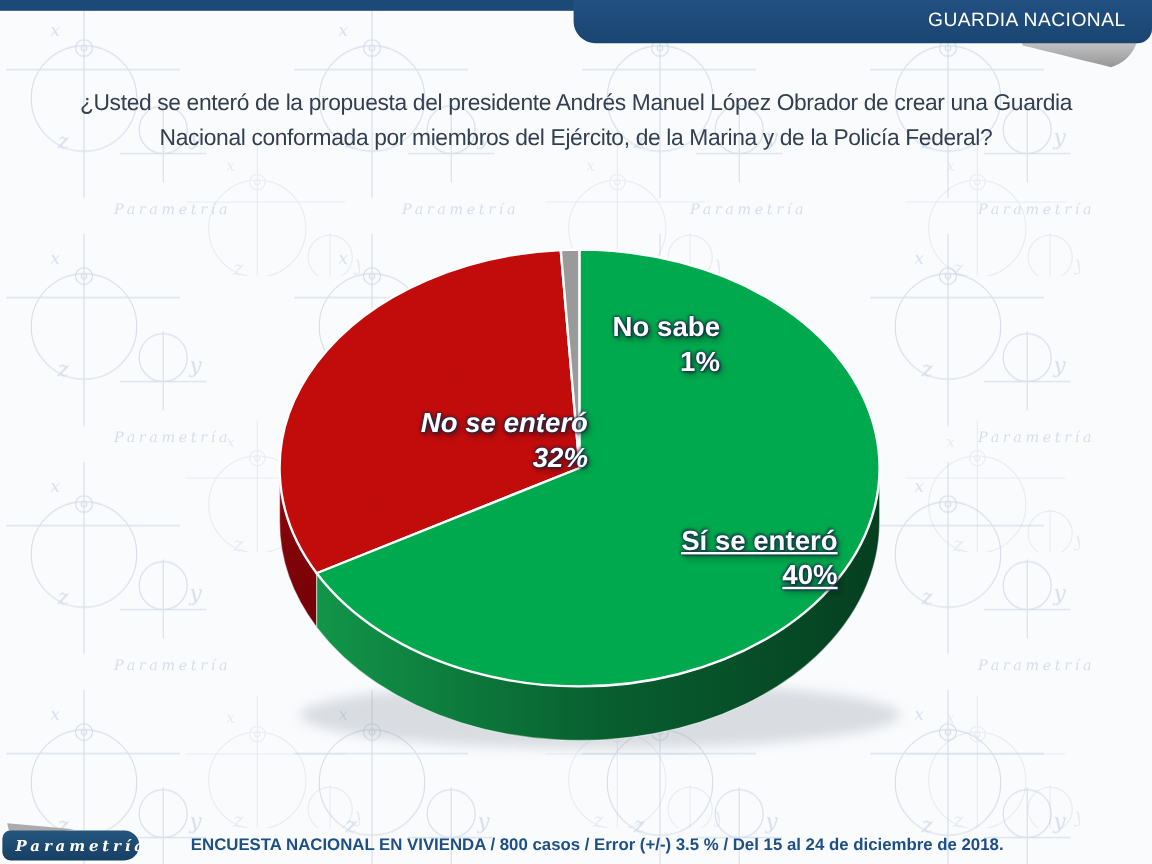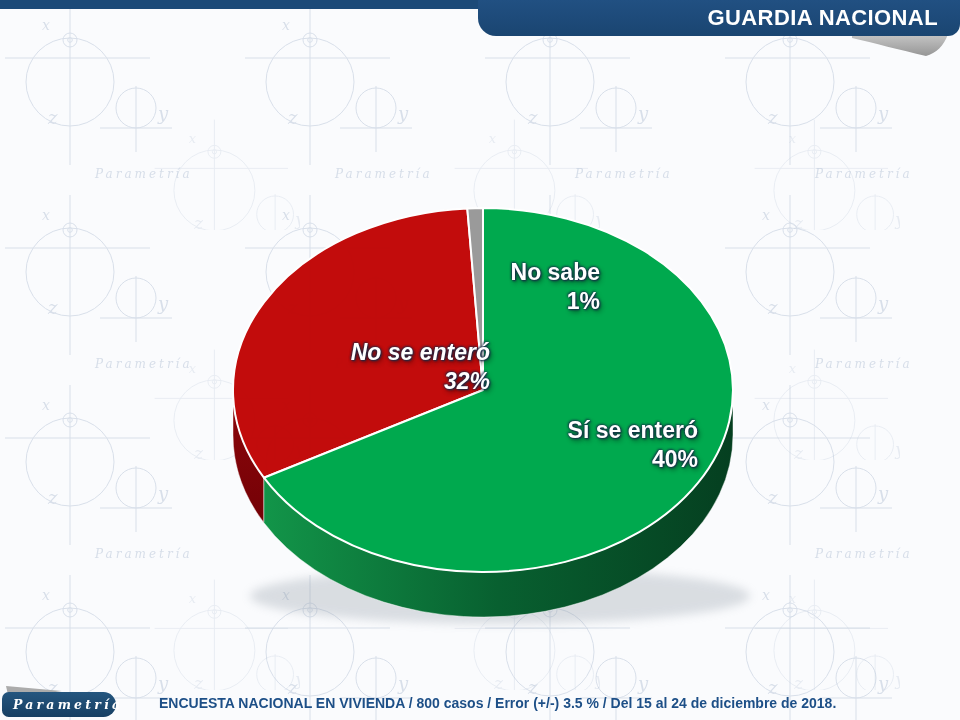--- a/index.html
+++ b/index.html
@@ -25,21 +25,21 @@
   }
   .banner {
     position:absolute; left:478px; top:0; width:482px; height:36px;
     background:linear-gradient(#215082,#1a4571);
     border-radius:0 0 12px 18px;
     display:flex; align-items:center; justify-content:flex-end;
     padding-right:22px; box-sizing:border-box;
     z-index:4;
   }
   .banner-title {
-    color:#ffffff; font-size:22px; font-weight:bold; letter-spacing:.4px;
+    color:#ffffff; font-size:16px; font-weight:normal; letter-spacing:.4px;
   }
 
   
   .question {
     position:absolute; left:0; top:72px; width:960px; z-index:2;
     text-align:center; color:#333f50;
     font-size:19px; line-height:29px; letter-spacing:-0.3px;
   }
   .question .q-line { white-space:nowrap; }
 
@@ -49,21 +49,21 @@
   
   .pie-label {
     position:absolute; width:220px; text-align:right; z-index:2;
     color:#ffffff; font-weight:bold; font-size:23px; line-height:29px;
     text-shadow: 0 0 3px rgba(23,42,72,.95), 1px 1px 2px rgba(23,42,72,.9),
                  -1px -1px 2px rgba(23,42,72,.55), 2px 3px 5px rgba(0,0,0,.45);
   }
   .pie-label span { display:block; }
   .lbl-nosabe { left:380px; top:258px; }
   .lbl-nose   { left:270px; top:338px;font-style:italic; }
-  .lbl-si     { left:478px; top:416px; }
+  .lbl-si     { left:478px; top:436px;text-decoration:underline; }
 
   
   .logo-box {
     position:absolute; left:2px; top:692px; width:114px; height:25px;
     background:linear-gradient(#25567f,#173f63);
     border-radius:7px 13px 13px 7px;
     display:flex; align-items:center; z-index:3;
     padding-left:11px; box-sizing:border-box;
   }
   .logo-text {
@@ -140,20 +140,24 @@
     <path d="M483 390 L263.9 477.7 A250 182 0 0 1 467.3 208.4 Z" stroke="#ffffff" stroke-width="2" stroke-linejoin="round" opacity="0.98" fill="#c10808"></path>
     <path d="M483 390 L467.3 208.4 A250 182 0 0 1 483 208 Z" stroke="#ffffff" stroke-width="2" stroke-linejoin="round" fill="#9a9a9a"></path>
     <path d="M483 390 L483 208 A250 182 0 1 1 263.9 477.7 Z" stroke="#ffffff" stroke-width="2" stroke-linejoin="round" fill="#00a94e"></path>
   </svg>
 
   <div class="top-strip"></div>
   <div class="banner">
     <span class="banner-title">GUARDIA NACIONAL</span>
   </div>
 
+  <div class="question">
+    <div class="q-line">¿Usted se enteró de la propuesta del presidente Andrés Manuel López Obrador de crear una Guardia</div>
+    <div class="q-line">Nacional conformada por miembros del Ejército, de la Marina y de la Policía Federal?</div>
+  </div>
 
   <div class="pie-label lbl-nosabe">
     <span>No sabe</span>
     <span>1%</span>
   </div>
   <div class="pie-label lbl-nose">
     <span>No se enteró</span>
     <span>32%</span>
   </div>
   <div class="pie-label lbl-si">

